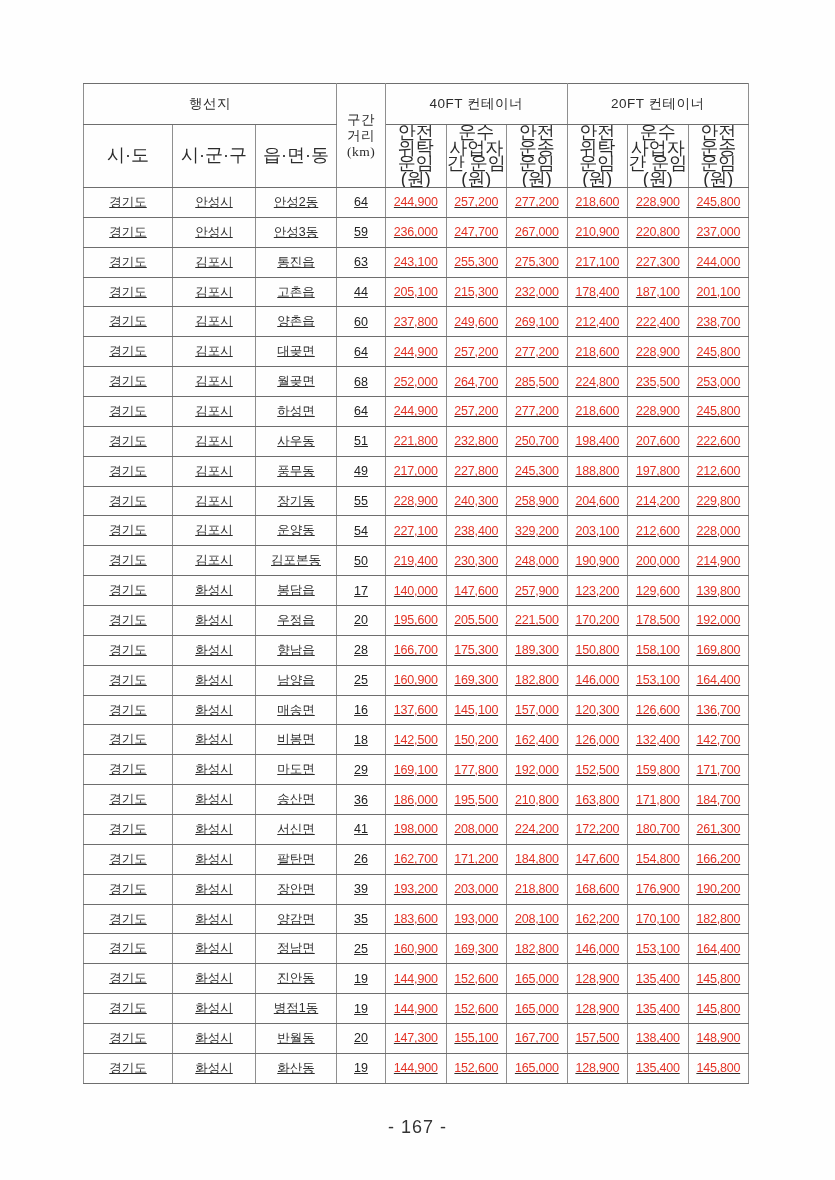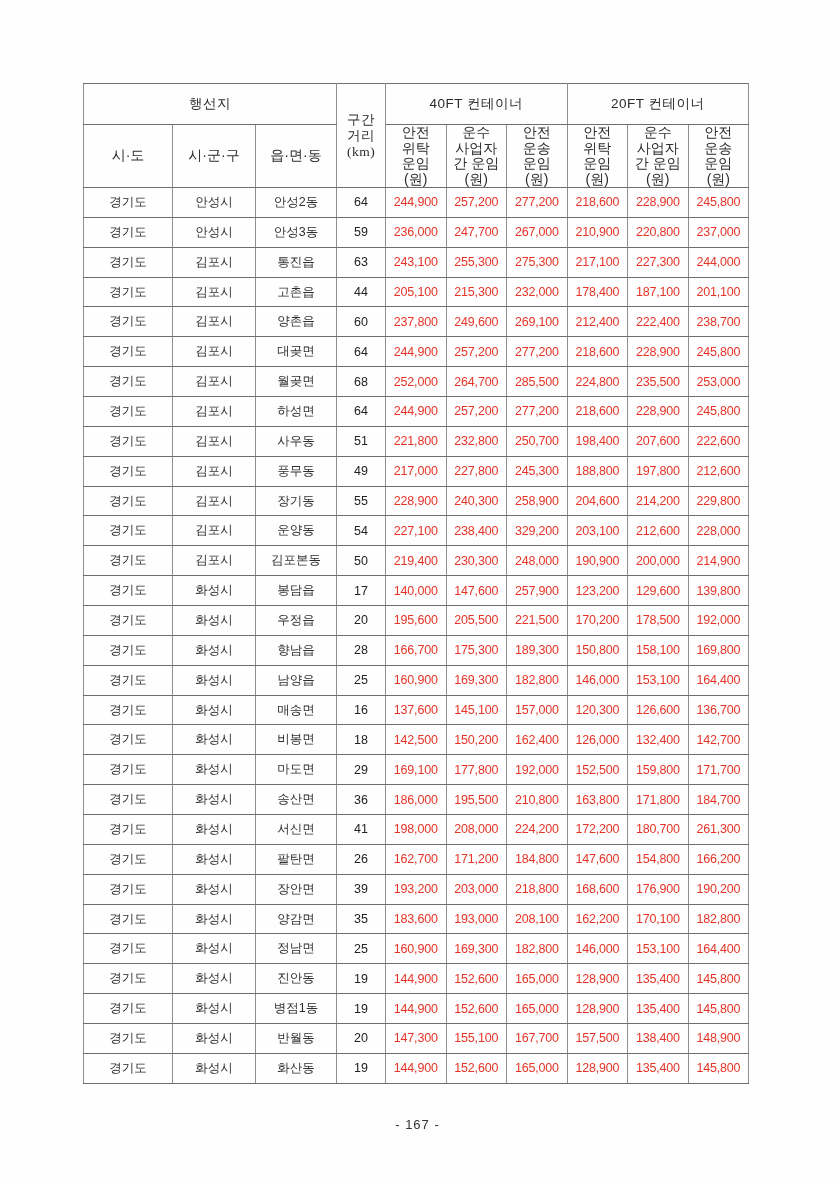--- a/index.html
+++ b/index.html
@@ -27,33 +27,33 @@
     border-bottom: 1px solid #6e6e6e;
     border-left: 1px solid #8f8f8f;
     border-right: 1px solid #8f8f8f;
     text-align: center;
     vertical-align: middle;
     font-weight: normal;
     overflow: hidden;
   }
   .fare-table { border: 1px solid #555; }
   thead tr.h1 th { height: 41px; font-size: 13.5px; letter-spacing: 0.5px; }
-  thead tr.h2 th { height: 51px; font-size: 14px; line-height: 15.5px; white-space: pre-line; }
+  thead tr.h2 th { height: 51px; font-size: 18px; line-height: 15.5px; white-space: pre-line; }
   th.distance-head { font-size: 12.5px; line-height: 16px; white-space: pre-line; font-family: Liberation Serif, serif; }
-  tbody tr { height: 29.87px; }
+  tbody tr { height: 29.87px; text-decoration: underline; }
   tbody td { font-size: 12.5px; color: #2e2e2e; }
   tbody td.fare { color: var(--fare-red, #e53427); letter-spacing: -0.2px; }
   tbody td.dist { color: #222; }
 
   .pageno {
     position: absolute;
     left: 0; right: 0;
     top: 1117px;
     text-align: center;
-    font-size: 13px;
+    font-size: 18px;
     color: #333;
     letter-spacing: 1px;
   }
 </style>
 </head>
 <body>
 
 <div class="page">
 
   <table class="fare-table">

